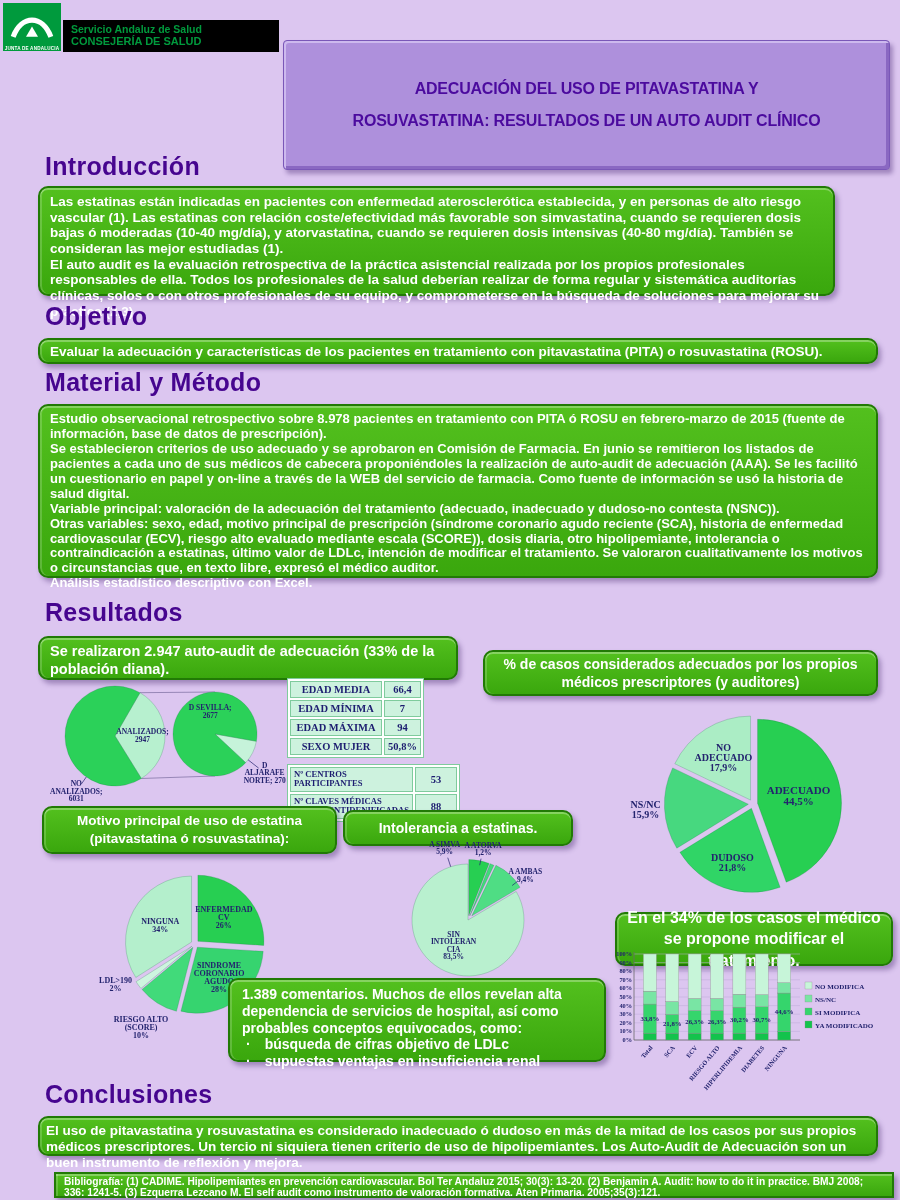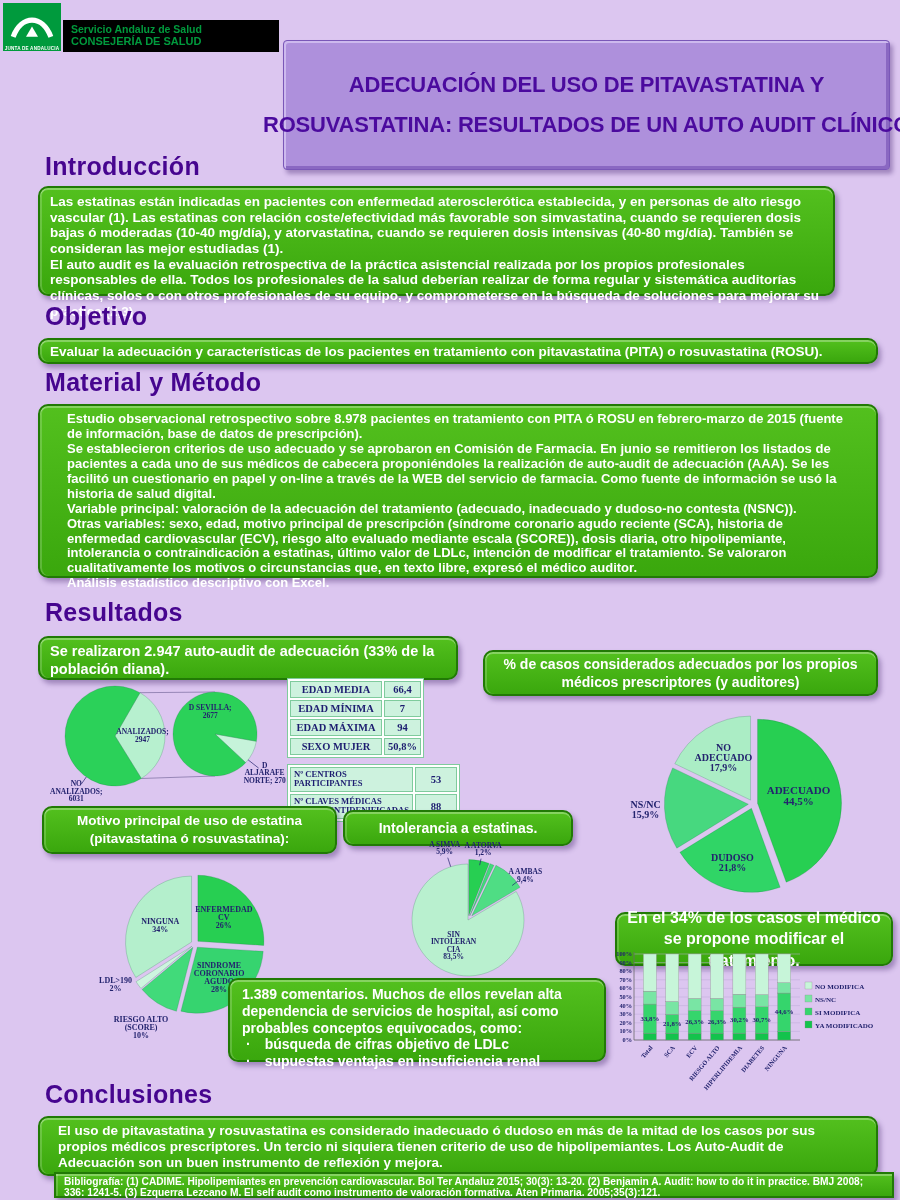--- a/index.html
+++ b/index.html
@@ -11,45 +11,45 @@
 
   
   #logo-green{left:3px;top:3px;width:58px;height:48px;background:#009a3d;text-align:center;padding-top:3px}
   #logo-green .junta-caption{color:#fff;font-size:4.6px;font-weight:bold;letter-spacing:.2px}
   #logo-white{left:63px;top:20px;width:216px;height:32px;background:#000000;padding:3px 8px;line-height:1.15}
   #logo-white .l1{color:#009a3d;font-size:10.5px;font-weight:bold}
   #logo-white .l2{color:#009a3d;font-size:11px;font-weight:bold}
   #title-box{left:283px;top:40px;width:607px;height:130px;background:#ae90dc;border:1px solid #7a57b8;
     box-shadow:inset 2px 2px 0 #cdb9ee, inset -3px -3px 0 #8a68c2, 3px 4px 4px rgba(90,60,130,.45);
     border-radius:4px;display:flex;flex-direction:column;justify-content:center;align-items:center;gap:14px}
-  #title-box .tline{color:#4b0a9e;font-size:22px;font-weight:bold;letter-spacing:-0.2px;white-space:nowrap}
+  #title-box .tline{color:#4b0a9e;font-size:16px;font-weight:bold;letter-spacing:-0.2px;white-space:nowrap}
   #authors{left:0;top:196px;width:900px;text-align:center;color:#00a33e;font-size:11px;font-weight:bold}
   #affiliation{left:0;top:222px;width:900px;text-align:center;color:#00a33e;font-size:11.5px;font-weight:bold}
 
   
   .sech{position:absolute;font-size:25px;font-weight:bold;color:#46058f;letter-spacing:.3px}
 
   
   .gbox{position:absolute;background:linear-gradient(180deg,#53c01e,#3aa70d);border:2px solid #217a05;border-radius:10px;
     color:#fff;font-weight:bold;
     box-shadow:inset 0 2px 0 rgba(255,255,255,.3), inset 2px 0 0 rgba(255,255,255,.18), 3px 4px 5px rgba(70,40,110,.4)}
   .ghead{display:flex;align-items:center;justify-content:center;text-align:center}
 
   #intro-box{left:38px;top:186px;width:797px;height:110px;padding:6px 10px;font-size:13.5px;line-height:1.16}
   #objetivo-box{left:38px;top:338px;width:840px;height:26px;padding:4px 10px;font-size:13.5px}
-  #material-box{left:38px;top:404px;width:840px;height:174px;padding:6px 27px;font-size:13px;line-height:1.15}
+  #material-box{left:38px;top:404px;width:840px;height:174px;padding:6px 10px;font-size:13px;line-height:1.15}
   #sample-box{left:38px;top:636px;width:420px;height:44px;padding:4px 10px;font-size:14.5px;line-height:1.25}
   #adequacy-box{left:483px;top:650px;width:395px;height:46px;padding:4px 12px;font-size:14px;line-height:1.3}
   #motivo-box{left:42px;top:806px;width:295px;height:48px;padding:4px 18px;font-size:13.5px;line-height:1.3}
   #intol-box{left:343px;top:810px;width:230px;height:32px;padding:16px 10px;font-size:14px}
   #comments-box{left:228px;top:978px;width:378px;height:84px;padding:6px 12px;font-size:14px;line-height:1.2}
   #comments-box ul{list-style:none;margin-left:4px}
   #comments-box li::before{content:"\00B7";margin-right:14px}
   #modify-box{left:615px;top:912px;width:278px;height:54px;padding:4px 10px;font-size:16px;line-height:1.35}
-  #conclusiones-box{left:38px;top:1116px;width:840px;height:60px;padding:5px 18px;font-size:13.5px;line-height:1.2}
+  #conclusiones-box{left:38px;top:1116px;width:840px;height:40px;padding:5px 6px;font-size:13.5px;line-height:1.2}
   #biblio-box{left:54px;top:1172px;width:840px;height:26px;padding:2px 8px;font-size:10.2px;line-height:1.1;border-radius:0}
 
   
   .rtable{position:absolute;border-collapse:separate;border-spacing:2px;background:#ffffff;border:1px solid #7fcb9d}
   .rtable td{background:#cdf2de;border:1px solid #7fcb9d;color:#1c1c70;font-family:"Liberation Serif",serif;
     font-weight:bold;text-align:center;padding:2px 3px}
   #stats-table{left:287px;top:678px}
   #stats-table td.lbl{width:92px;font-size:10.5px}
   #stats-table td.val{width:34px;font-size:10.5px}
   #stats-table td{height:17px}

